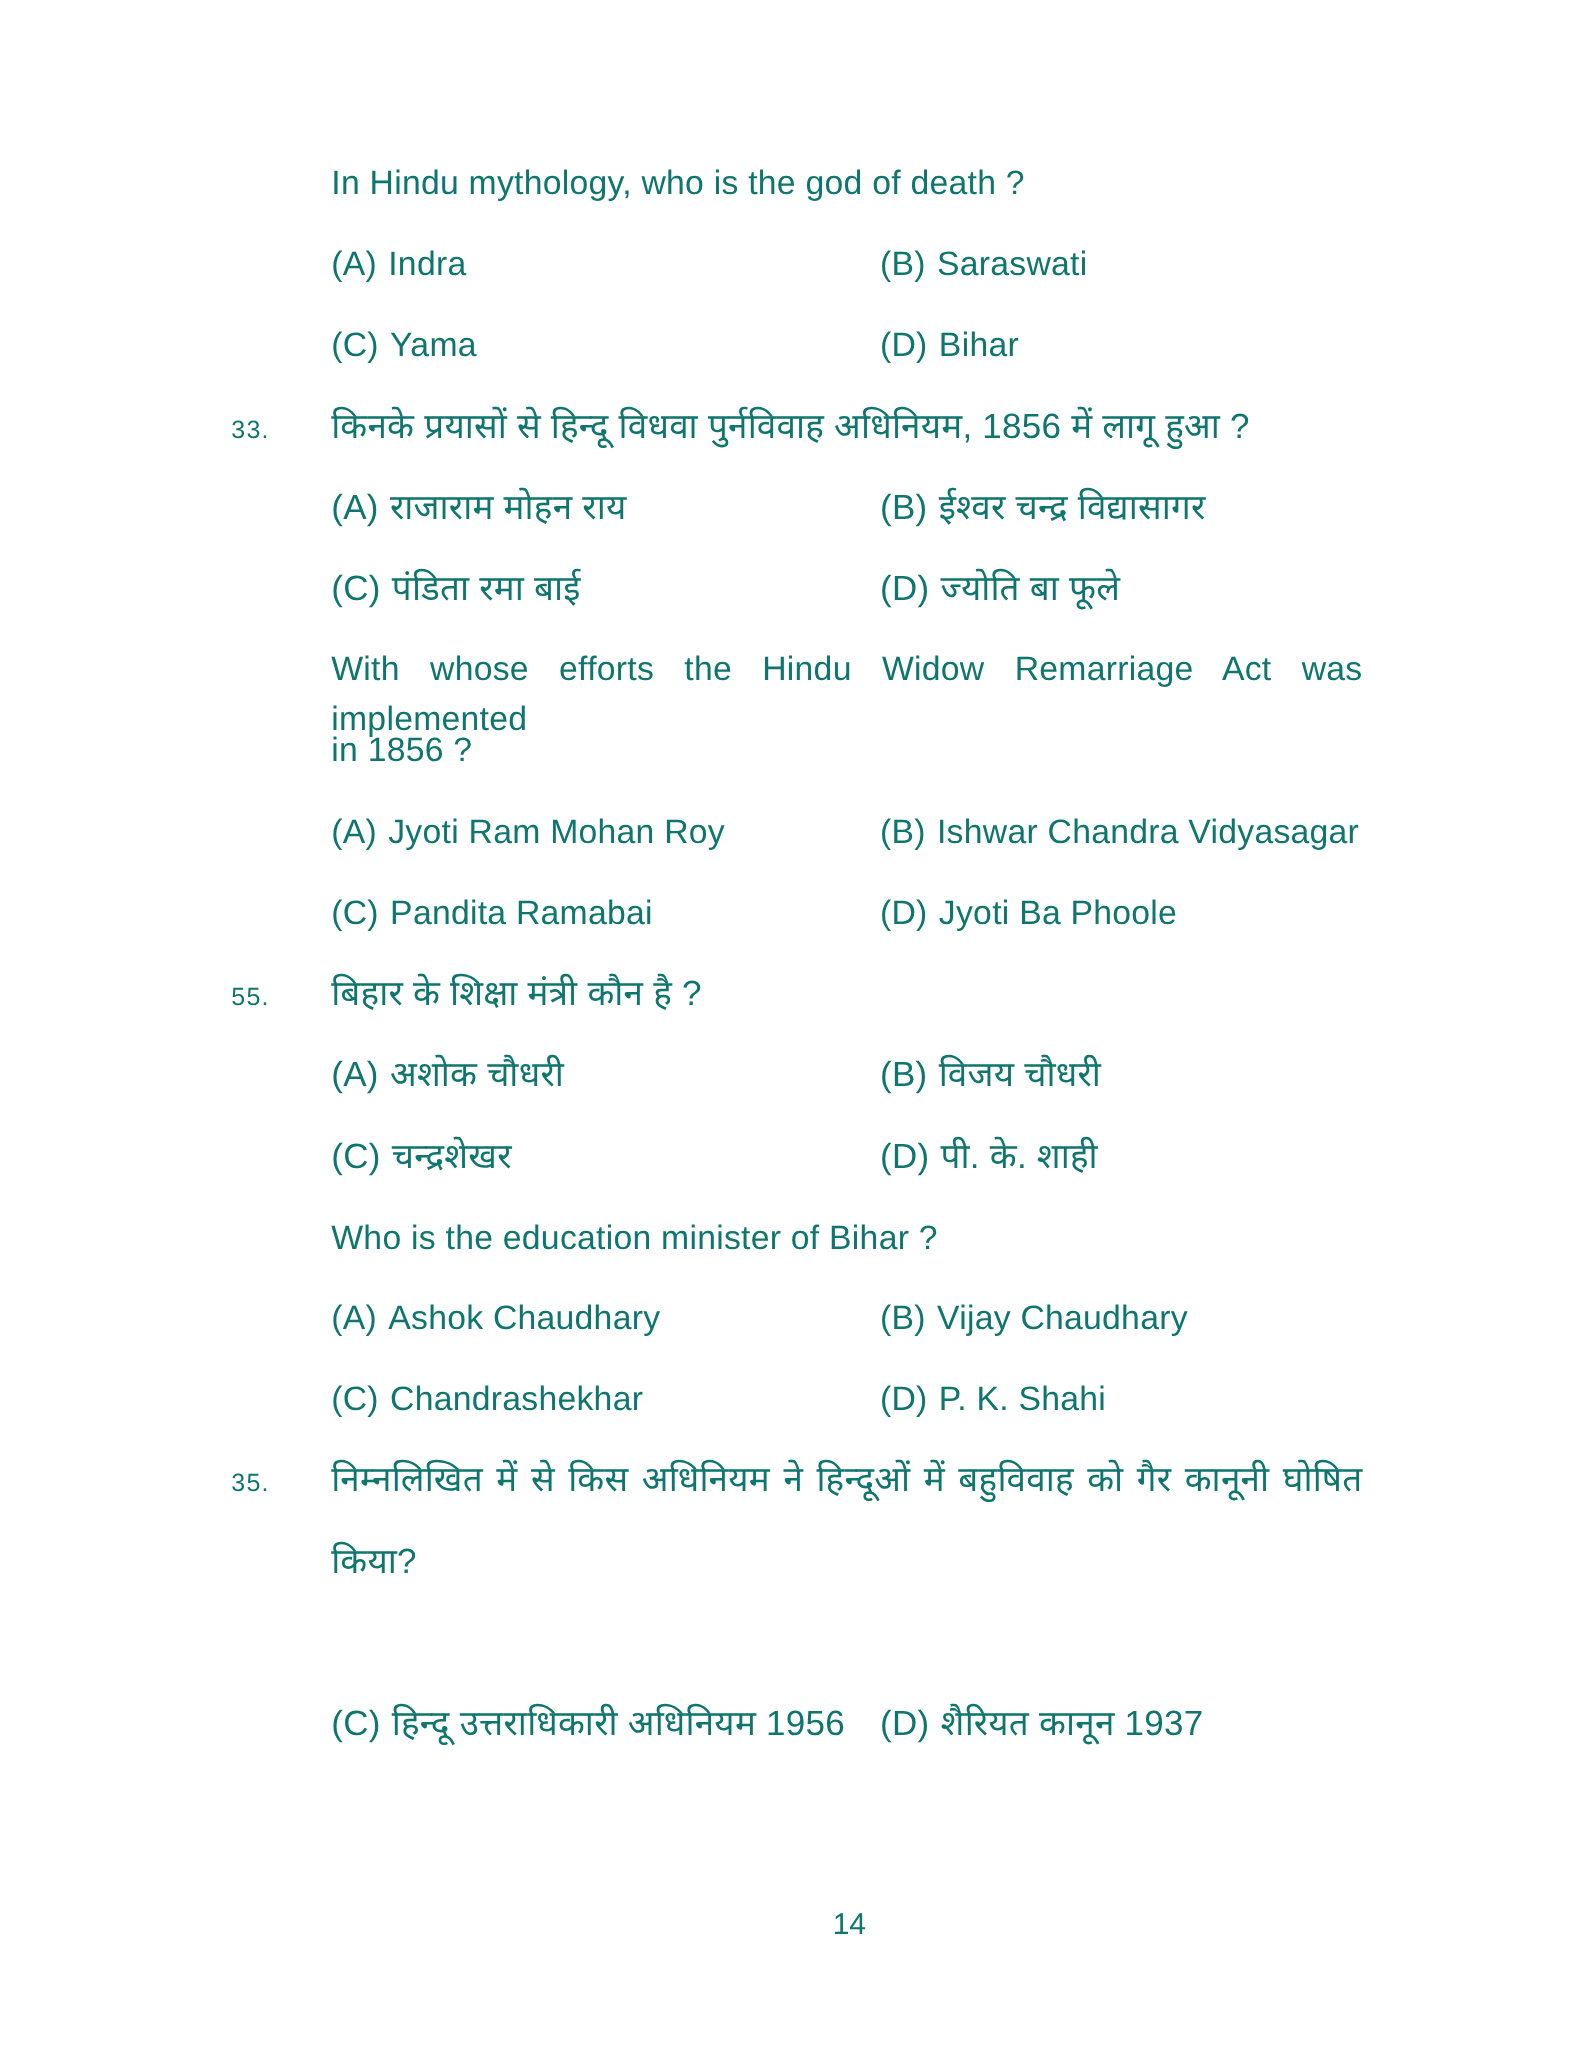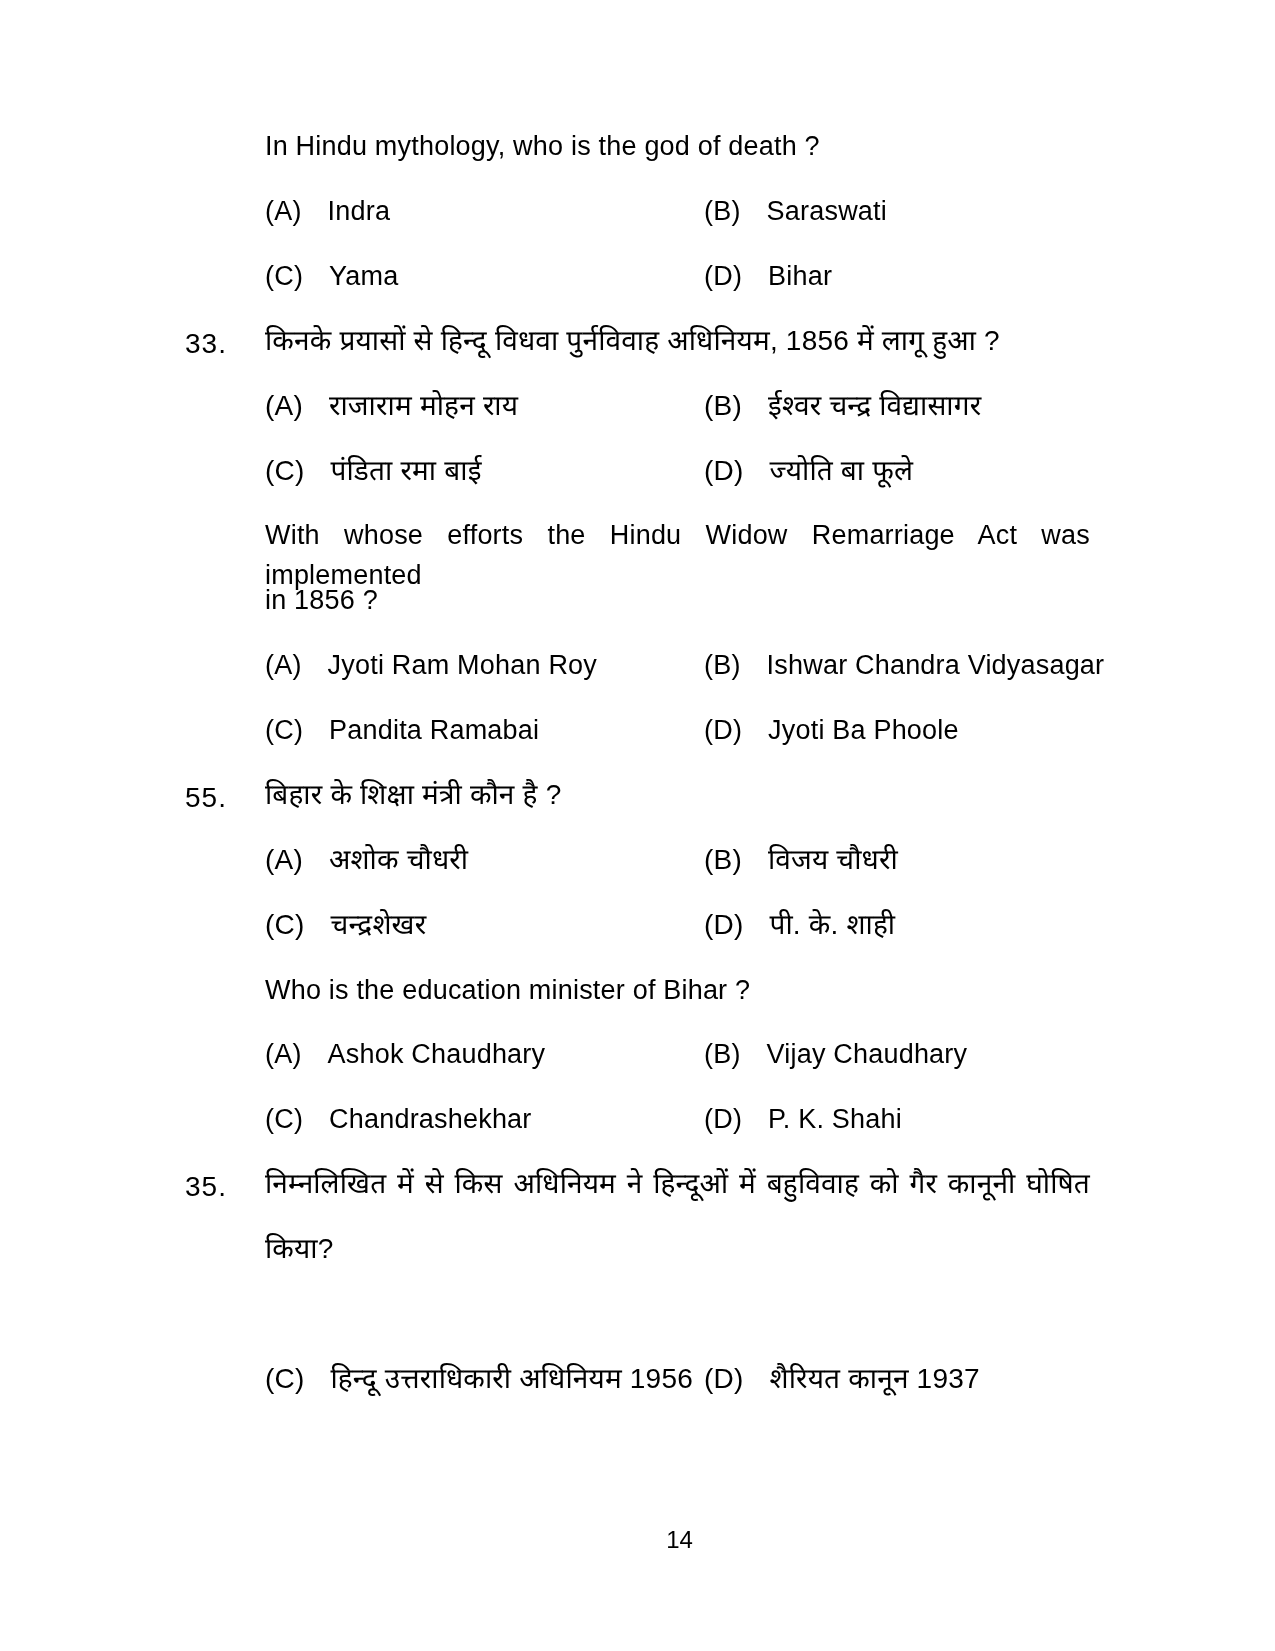--- a/index.html
+++ b/index.html
@@ -5,21 +5,21 @@
   html, body {
     margin: 0;
     padding: 0;
     background: #e8e8e8;
   }
   .page {
     position: relative;
     width: 1275px;
     height: 1651px;
     background: #ffffff;
-    color: #000000;
+    color: #0f766e;
     font-family: "Liberation Sans", "DejaVu Sans", sans-serif;
     overflow: hidden;
   }
   .row {
     position: absolute;
     left: 265px;
     width: 825px;
     line-height: 40px;
     font-size: 27px;
     letter-spacing: 0.2px;
@@ -28,24 +28,24 @@
   .hi { font-size: 28px; }
   .justify {
     text-align: justify;
     text-align-last: justify;
     white-space: normal;
   }
   .qnum {
     position: absolute;
     left: -80px;
     top: 3px;
-    font-size: 28px;
+    font-size: 20px;
     letter-spacing: 1px;
   }
-  .opt-text { margin-left: 26px; }
+  .opt-text { margin-left: 9px; }
   .col2 {
     position: absolute;
     left: 439px;
     top: 0;
   }
   .page-number {
     position: absolute;
     top: 1520px;
     left: 0;
     width: 1275px;

